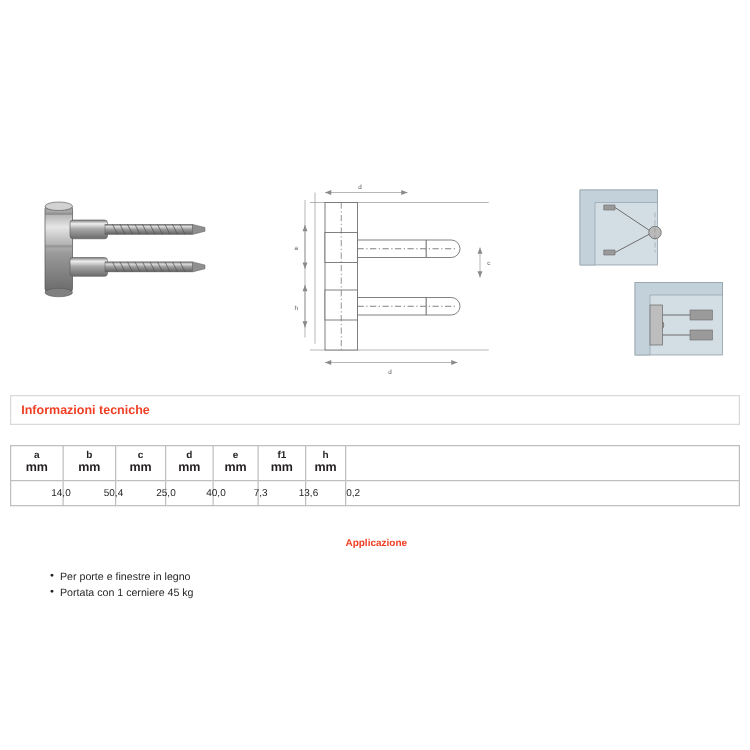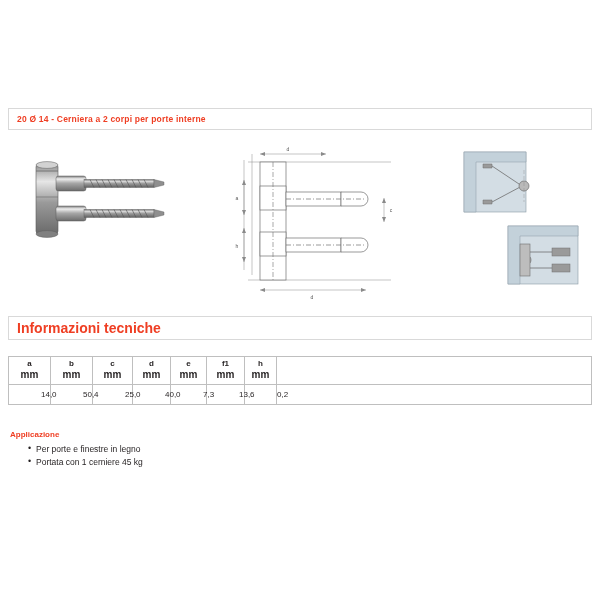--- a/index.html
+++ b/index.html
@@ -80,21 +80,21 @@
     left: 8px;
     top: 316px;
     width: 584px;
     height: 24px;
     border: 1px solid #d9d9d9;
     box-sizing: border-box;
     display: flex;
     align-items: center;
   }
   .info-bar .info-text {
-    font-size: 14px;
+    font-size: 10px;
     font-weight: bold;
     color: #ef3e23;
     padding-left: 8px;
   }
 
   
   .spec-table {
     position: absolute;
     left: 8px;
     top: 356px;
@@ -134,23 +134,24 @@
     position: absolute;
     left: 8px;
     top: 430px;
     width: 584px;
   }
   .app-title {
     font-size: 8px;
     font-weight: bold;
     color: #ef3e23;
     margin: 0 0 3px 2px;
+    text-align: center;
   }
   .app-list {
-    margin: 4px;
+    margin: 16px;
     padding: 0 0 0 16px;
     list-style: none;
   }
   .app-list li {
     font-size: 8.5px;
     color: #231f20;
     line-height: 1.55;
     position: relative;
     padding-left: 8px;
   }
@@ -161,23 +162,20 @@
     top: -1px;
     font-size: 9px;
     color: #231f20;
   }
 </style>
 </head>
 <body>
 
 <div class="page">
 
-  <div class="title-bar">
-    <span class="title-text">20 Ø 14 - Cerniera a 2 corpi per porte interne</span>
-  </div>
 
   <div class="drawing-area">
 
     <div class="photo-block">
       <svg width="180" height="115" viewBox="0 0 180 115">
         <defs>
           <linearGradient id="metalV" x1="0" y1="0" x2="0" y2="1">
             <stop offset="0%" stop-color="#8d8d8d"></stop>
             <stop offset="25%" stop-color="#e6e6e6"></stop>
             <stop offset="55%" stop-color="#9a9a9a"></stop>

